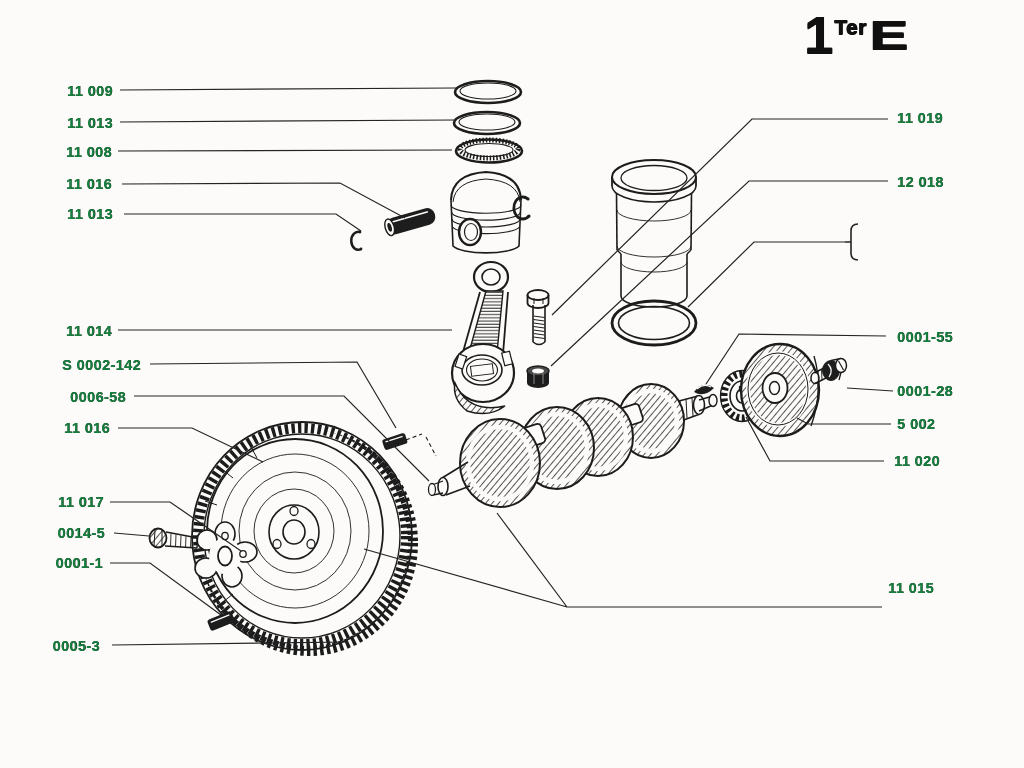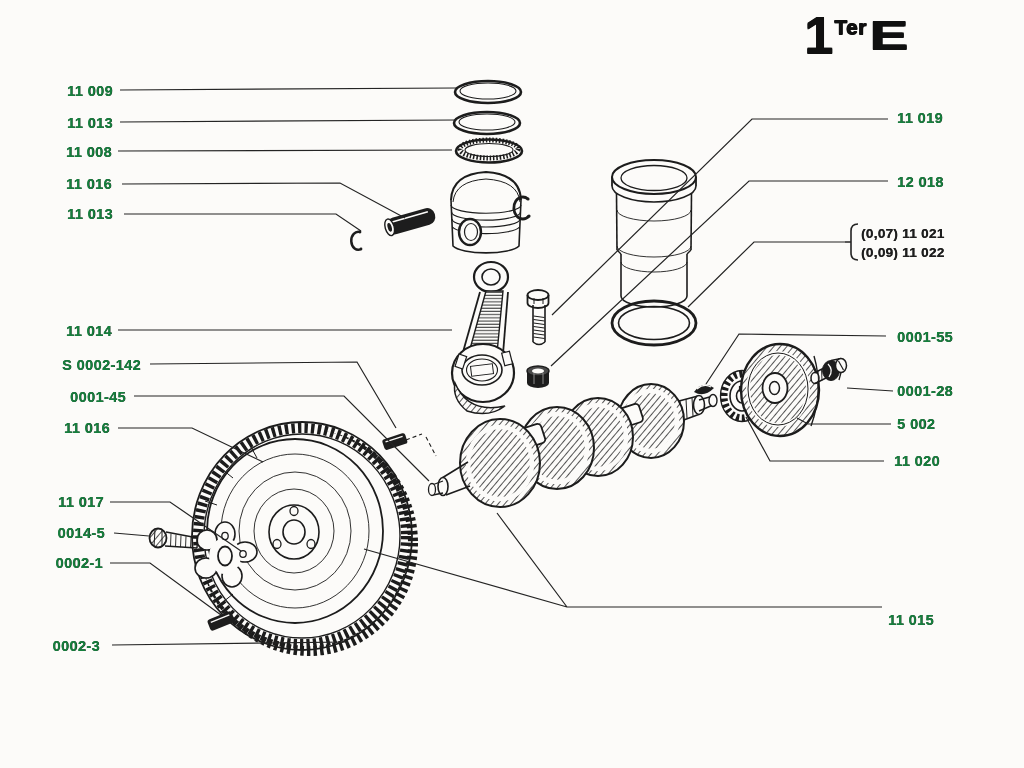--- a/index.html
+++ b/index.html
@@ -332,33 +332,29 @@
   <span class="pt-letter">E</span>
 </div>
 
 <div class="plabel" style="right:911px;top:83px">11 009</div>
 <div class="plabel" style="right:911px;top:115px">11 013</div>
 <div class="plabel" style="right:912px;top:144px">11 008</div>
 <div class="plabel" style="right:912px;top:176px">11 016</div>
 <div class="plabel" style="right:911px;top:206px">11 013</div>
 <div class="plabel" style="right:912px;top:323px">11 014</div>
 <div class="plabel" style="right:883px;top:357px">S 0002-142</div>
-<div class="plabel" style="right:898px;top:389px">0001-45</div>
+<div class="plabel" style="right:898px;top:389px">0006-58</div>
 <div class="plabel" style="right:914px;top:420px">11 016</div>
 <div class="plabel" style="right:920px;top:494px">11 017</div>
 <div class="plabel" style="right:919px;top:525px">0014-5</div>
-<div class="plabel" style="right:921px;top:555px">0002-1</div>
-<div class="plabel" style="right:924px;top:638px">0002-3</div>
+<div class="plabel" style="right:921px;top:555px">0001-1</div>
+<div class="plabel" style="right:924px;top:638px">0005-3</div>
 
 <div class="plabel" style="left:897px;top:110px">11 019</div>
 <div class="plabel" style="left:897px;top:174px">12 018</div>
 <div class="plabel" style="left:897px;top:329px">0001-55</div>
 <div class="plabel" style="left:897px;top:383px">0001-28</div>
 <div class="plabel" style="left:897px;top:416px">5 002</div>
 <div class="plabel" style="left:894px;top:453px">11 020</div>
-<div class="plabel" style="left:888px;top:612px">11 015</div>
-
-<div class="shim-callout" style="left:861px;top:224px">
-  <div>(0,07) 11 021</div>
-  <div>(0,09) 11 022</div>
+<div class="plabel" style="left:888px;top:580px">11 015</div>
+
+
 </div>
 
-</div>
-
 </body></html>

